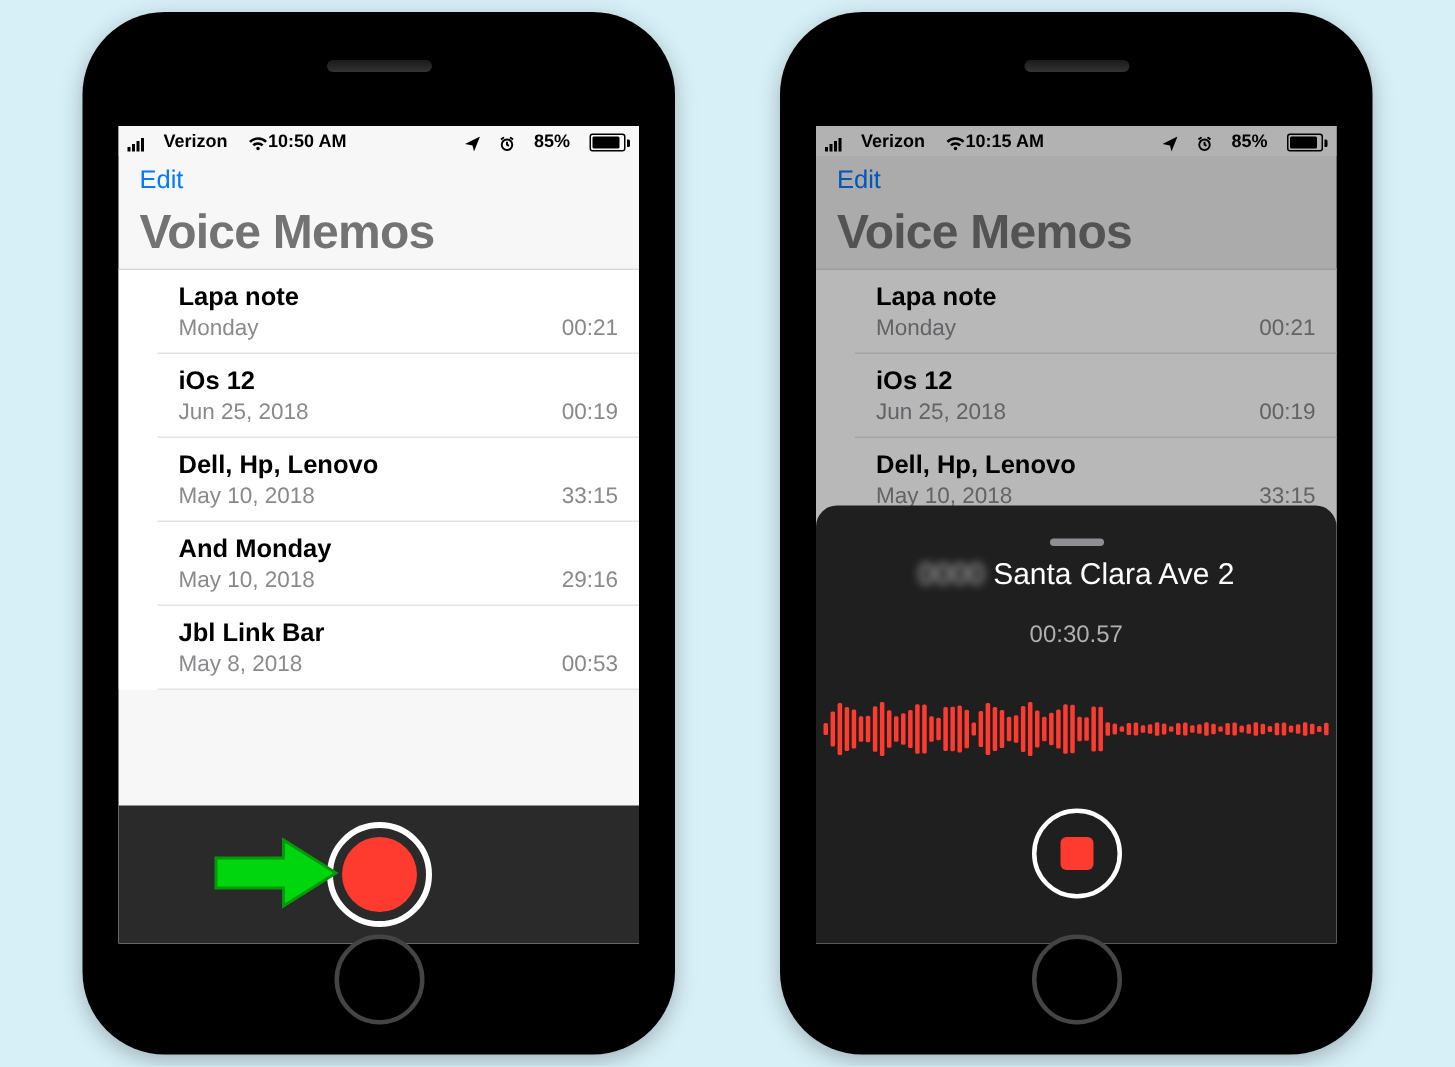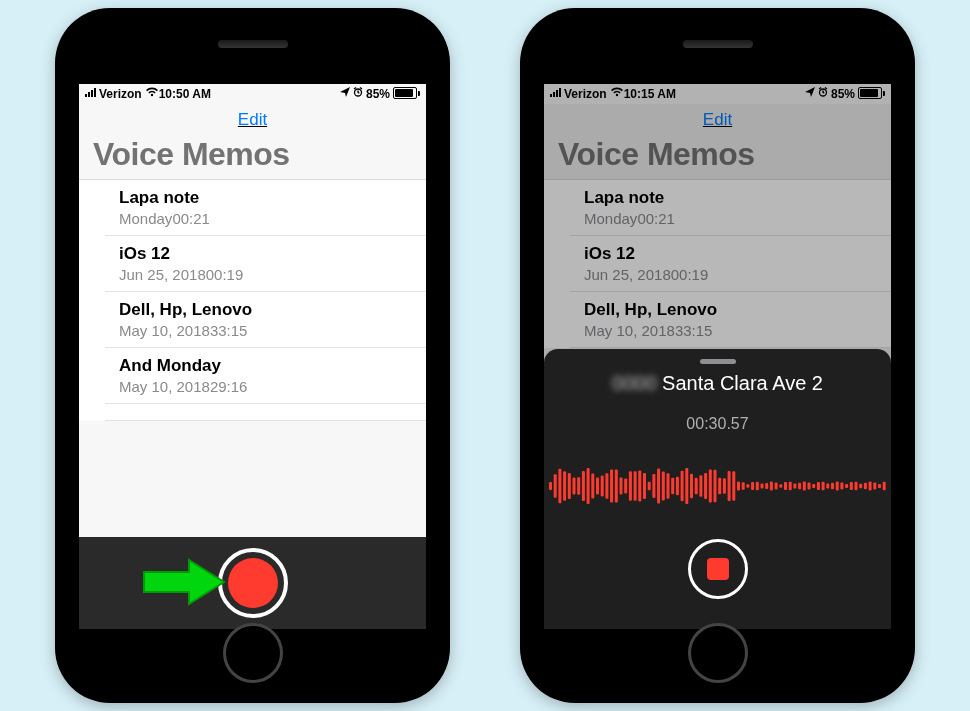--- a/index.html
+++ b/index.html
@@ -47,41 +47,41 @@
     overflow:hidden;
   }
   
   .status{
     height:20px;
     display:flex;align-items:center;
     font-size:12px;font-weight:600;color:#000;
     padding:0 6px;
     background:#f7f7f7;
   }
-  .status .sleft,.status .sright{display:flex;align-items:flex-start;gap:3px;}
+  .status .sleft,.status .sright{display:flex;align-items:flex-end;gap:13px;}
   .status .scenter{flex:1;text-align:left;}
   .sig-bars{display:inline-flex;align-items:flex-end;gap:1px;height:10px;}
   .sig-bars span{width:2px;background:#000;display:inline-block;}
   .sig-bars span:nth-child(1){height:3px}
   .sig-bars span:nth-child(2){height:5px}
   .sig-bars span:nth-child(3){height:7px}
   .sig-bars span:nth-child(4){height:9px}
   .battery{display:inline-flex;align-items:center;}
   .battery-body{width:22px;height:10px;border:1px solid #000;border-radius:2px;position:relative;}
   .battery-fill{position:absolute;left:1px;top:1px;bottom:1px;width:80%;background:#000;border-radius:1px;}
   .battery-tip{width:2px;height:5px;background:#000;margin-left:1px;border-radius:0 1px 1px 0;}
   
-  .nav{height:32px;display:flex;justify-content:center;align-items:center;padding:0 14px;text-decoration:underline;}
+  .nav{height:32px;display:flex;justify-content:flex-start;align-items:center;padding:0 14px;}
   .nav-edit{color:#007aff;font-size:17px;}
   .big-title{font-size:32px;font-weight:800;color:#737373;padding:0 14px 6px;letter-spacing:-.5px;}
   
   .list{background:#fff;border-top:1px solid #d8d8d8;padding-left:26px;}
   .row{padding:8px 14px 8px;border-bottom:1px solid #e3e3e3;position:relative;}
   .row-title{font-size:17px;font-weight:700;color:#000;}
-  .row-sub{display:flex;font-size:15px;color:#8a8a8e;margin-top:2px;}
+  .row-sub{display:flex;justify-content:space-between;font-size:15px;color:#8a8a8e;margin-top:2px;}
   
   .record-bar{
     position:absolute;left:0;right:0;bottom:0;height:92px;
     background:#2a2a2a;
     display:flex;align-items:center;justify-content:center;
   }
   .rec-btn{
     width:62px;height:62px;border-radius:50%;
     border:4px solid #fff;
     display:flex;align-items:center;justify-content:center;
@@ -93,21 +93,21 @@
     position:absolute;left:60px;bottom:22px;pointer-events:none;
   }
   
   .dim{position:absolute;inset:0;background:rgba(0,0,0,.28);}
   
   .sheet{
     position:absolute;left:0;right:0;bottom:0;height:270px;
     background:#1f1f1f;border-radius:14px 14px 0 0;
     color:#fff;
     display:flex;flex-direction:column;align-items:center;
-    padding-top:10px;
+    padding-top:22px;
   }
   .grab{width:36px;height:5px;border-radius:3px;background:#8e8e93;margin-bottom:8px;}
   .rec-title{font-size:20px;font-weight:400;color:#fff;}
   .rec-title .blur{filter:blur(3px);opacity:.7;}
   .rec-time{font-size:16px;color:#b0b0b0;margin-top:20px;}
   .wave{width:100%;height:70px;margin-top:18px;display:flex;align-items:center;}
   .stop-outer{
     margin-top:18px;
     width:54px;height:54px;border-radius:50%;border:3px solid #fff;
     display:flex;align-items:center;justify-content:center;
@@ -182,20 +182,25 @@
             </div>
         </div>
         <div class="row">
           <div class="row-title">And Monday</div>
           <div class="row-sub">
               <span>May 10, 2018</span>
               <span>29:16</span>
             </div>
         </div>
         <div class="row">
+          <div class="row-title">Jbl Link Bar</div>
+          <div class="row-sub">
+              <span>May 8, 2018</span>
+              <span>00:53</span>
+            </div>
         </div>
       </div>
 
       <div class="record-bar">
         <div class="rec-btn">
           <div class="rec-dot"></div>
         </div>
       </div>
 
       <svg class="arrow" width="90" height="50" viewBox="0 0 90 50">

